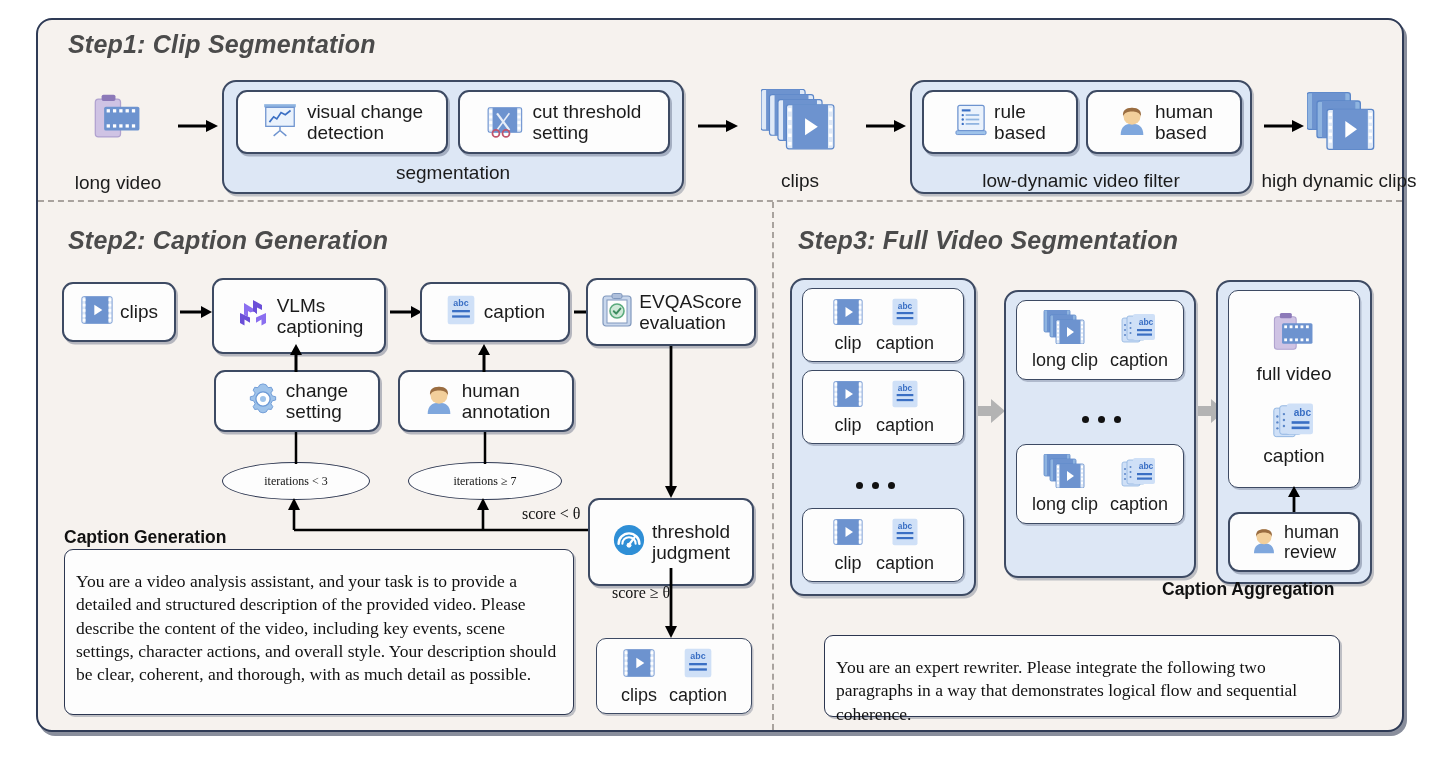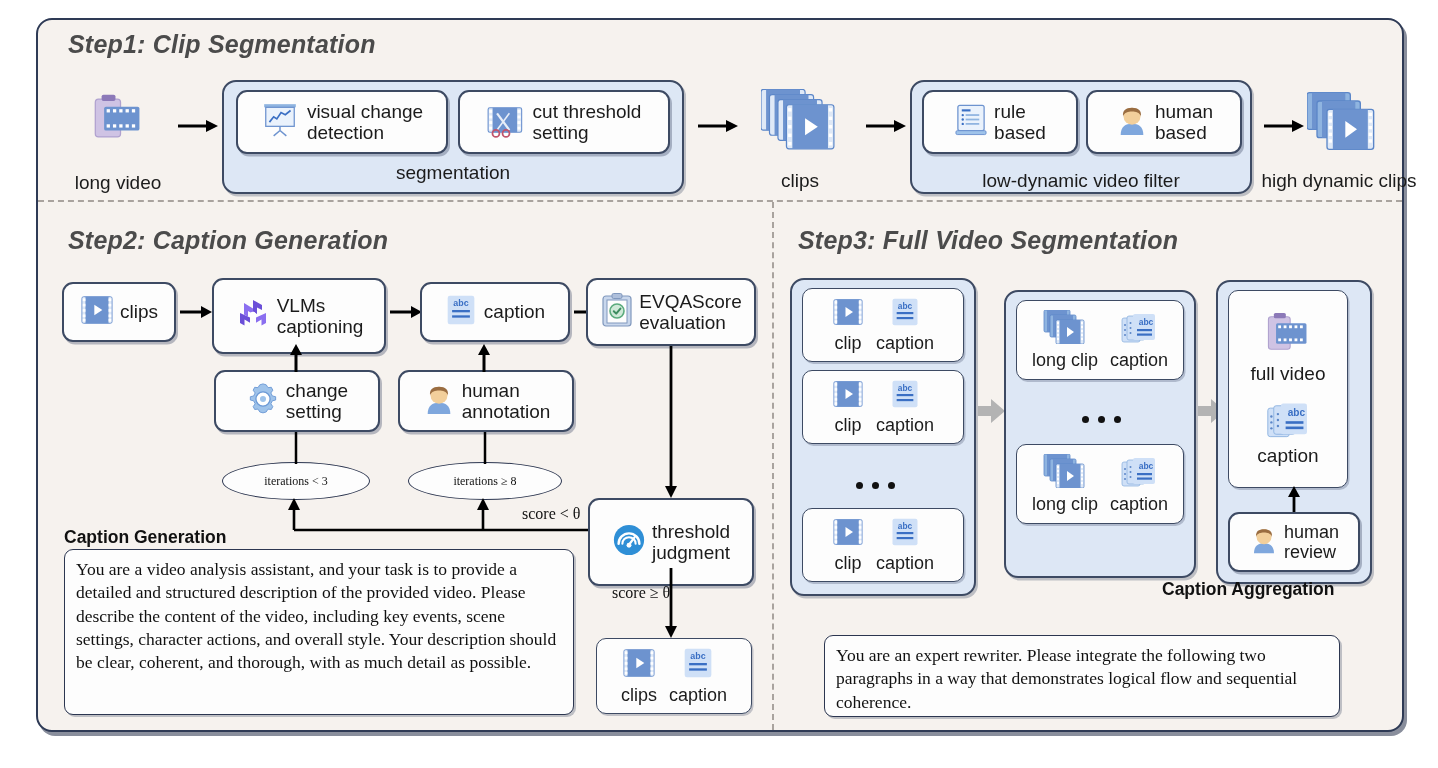--- a/index.html
+++ b/index.html
@@ -60,21 +60,21 @@
   .oval span{font-family:"Liberation Serif",serif;font-size:12px;color:#111;white-space:nowrap;}
 
   
   .edge-lbl{position:absolute;font-family:"Liberation Serif",serif;
             font-size:16px;color:#111;white-space:nowrap;}
 
   
   .prompt-title{position:absolute;font-size:17.5px;font-weight:bold;color:#111;white-space:nowrap;}
   .prompt-box{
     position:absolute;background:#fdfdfd;border:1.8px solid #2c3650;border-radius:9px;
-    box-sizing:border-box;padding:8px 11px;
+    box-sizing:border-box;padding:20px 11px;
     font-family:"Liberation Serif",serif;font-size:17.5px;line-height:1.33;color:#111;
     box-shadow:2px 2px 0 0 rgba(60,72,100,.3);
   }
 
   
   .dots{position:absolute;display:flex;gap:9px;align-items:center;}
   .dots i{width:7px;height:7px;border-radius:50%;background:#111;display:block;}
 
   
   .ico{display:inline-block;flex:none;}
@@ -490,21 +490,21 @@
     <svg width="16" height="28">
         <line x1="8" y1="28" x2="8" y2="11" stroke="#000" stroke-width="3"></line>
       <path d="M2 11 L8 0 L14 11 Z" fill="#000"></path>
       </svg>
   </div>
 
   <div class="oval" style="left:222px;top:462px;width:148px;height:38px;">
     <span>iterations &lt; 3</span>
   </div>
   <div class="oval" style="left:408px;top:462px;width:154px;height:38px;">
-    <span>iterations ≥ 8</span>
+    <span>iterations ≥ 7</span>
   </div>
 
   <div class="arrow" style="left:288px;top:432px;">
     <svg width="16" height="32">
         <line x1="8" y1="32" x2="8" y2="0" stroke="#000" stroke-width="2.5"></line>
       </svg>
   </div>
   <div class="arrow" style="left:477px;top:432px;">
     <svg width="16" height="32">
         <line x1="8" y1="32" x2="8" y2="0" stroke="#000" stroke-width="2.5"></line>
@@ -683,21 +683,21 @@
     </div>
   </div>
 
   <div class="gray-arrow" style="left:1198px;top:398px;">
     <svg width="28" height="26">
       <path d="M0 8 L13 8 L13 1 L27 13 L13 25 L13 18 L0 18 Z" fill="#b3b3b3"></path>
     </svg>
   </div>
 
   <div class="group" style="left:1216px;top:280px;width:156px;height:304px;"></div>
-  <div class="cell" style="left:1228px;top:290px;width:120px;height:198px;">
+  <div class="cell" style="left:1228px;top:290px;width:132px;height:198px;">
     <span class="ico" style="margin-bottom:2px;">
       <svg width="50" height="44" viewBox="0 0 46 40">
           <use href="#g-cassette"></use>
         </svg></span>
     <span class="cl" style="font-size:19px;">full video</span>
     <span class="ico" style="margin-top:16px;">
       <svg width="44" height="38" viewBox="0 0 36 32">
           <use href="#g-abcstack"></use>
         </svg></span>
     <span class="cl" style="font-size:19px;">caption</span>

